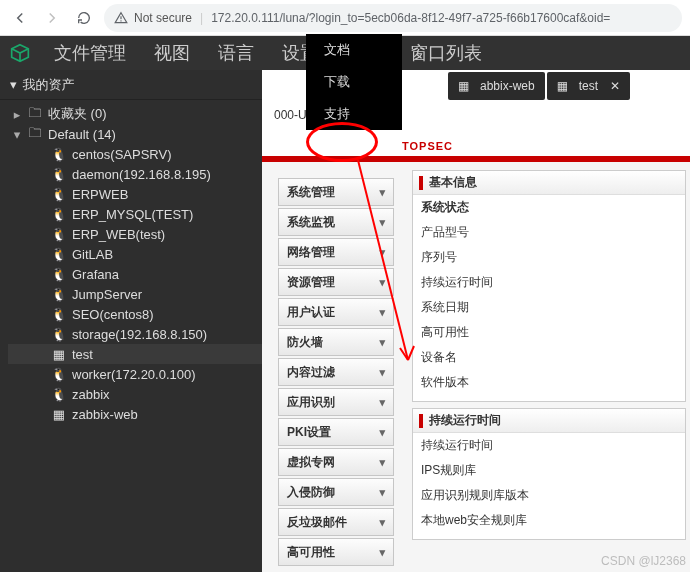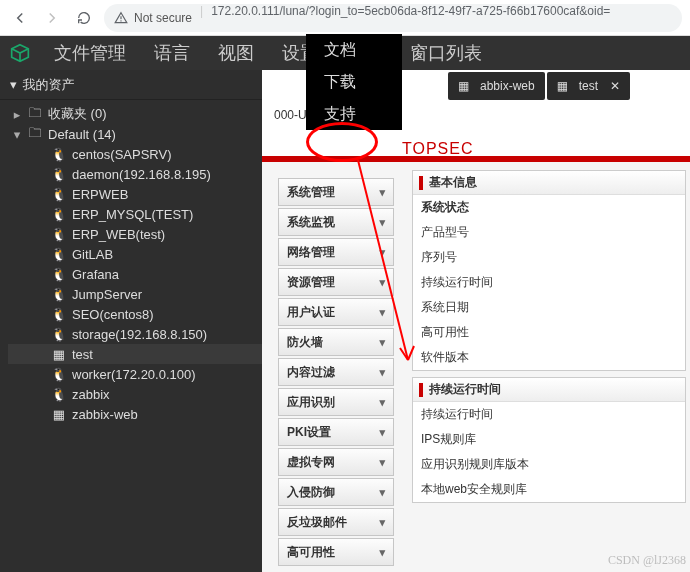--- a/index.html
+++ b/index.html
@@ -1,35 +1,35 @@
 <!DOCTYPE html>
 <html><head>
 <meta charset="utf-8">
 <style>
 * { margin: 0; padding: 0; box-sizing: border-box; font-family: "Microsoft YaHei", Arial, sans-serif; }
 body { width: 690px; height: 572px; background: #fff; overflow: hidden; font-size: 13px; }
 
 
 .browser-bar { height: 36px; display: flex; align-items: center; gap: 8px; padding: 0 8px; border-bottom: 1px solid #ddd; background: #fff; }
 .nav-btn { width: 24px; height: 24px; display: inline-flex; align-items: center; justify-content: center; color: #5f6368; }
-.address { flex: 1; height: 28px; background: #f1f3f4; border-radius: 14px; display: flex; padding: 0 10px; gap: 8px; color: #202124; font-size: 12px; }
+.address { flex: 1; height: 28px; background: #f1f3f4; border-radius: 14px; display: flex; align-items: center; padding: 0 10px; gap: 8px; color: #202124; font-size: 12px; }
 .not-secure { display: flex; align-items: center; gap: 6px; color: #555; }
 .warn-icon { width: 14px; height: 14px; }
 
 
 .luna-bar { height: 34px; background: #323232; display: flex; align-items: center; color: #ccc; font-size: 18px; position: relative; }
 .luna-logo { width: 40px; display: flex; justify-content: center; align-items: center; }
 .luna-logo svg { width: 20px; height: 20px; }
 .luna-menu { display: flex; }
 .luna-item { padding: 0 14px; height: 34px; display: flex; align-items: center; cursor: pointer; }
 .luna-item.active { background: #000; color: #fff; }
 
 
 .dropdown { position: absolute; left: 306px; top: 34px; width: 96px; background: #000; z-index: 10; }
-.dd-item { height: 32px; display: flex; align-items: center; padding: 0 18px; color: #ddd; font-size: 16px; cursor: pointer; }
+.dd-item { height: 32px; display: flex; align-items: center; padding: 0 18px; color: #ddd; font-size: 13px; cursor: pointer; }
 .dd-item.hl { position: relative; }
 .red-circle { position: absolute; left: 306px; top: 122px; width: 72px; height: 40px; border: 3px solid #f00; border-radius: 50%; z-index: 12; pointer-events: none; }
 .red-arrow { position: absolute; left: 348px; top: 160px; z-index: 11; pointer-events: none; }
 
 
 .tab-strip { position: absolute; left: 448px; top: 70px; height: 32px; display: flex; align-items: center; gap: 2px; z-index: 5; }
 .tab { height: 28px; background: #2b2b2b; color: #ddd; display: flex; align-items: center; gap: 8px; padding: 0 10px; font-size: 12px; border-radius: 2px; }
 .tab-ic { width: 14px; height: 14px; display: inline-flex; }
 .tab-x { margin-left: 4px; }
 
@@ -51,26 +51,26 @@
 .brand { position: absolute; left: 30px; top: 54px; width: 166px; height: 34px; }
 .brand-red { color: #d40000; font-weight: bold; font-size: 26px; font-style: italic; letter-spacing: 2px; display: inline-block; }
 .brand-bar { position: absolute; left: 0; top: 86px; right: 0; height: 6px; background: #c80000; }
 .sub-content { position: absolute; left: 0; top: 92px; right: 0; bottom: 0; background: #f5f5f5; display: flex; }
 
 .accordion { width: 148px; padding: 16px; }
 .acc-item { height: 28px; background: linear-gradient(#fdfdfd,#e8e8e8); border: 1px solid #c6c6c6; margin-bottom: 2px; display: flex; align-items: center; justify-content: space-between; padding: 0 8px; font-size: 12px; font-weight: bold; color: #333; cursor: pointer; }
 .acc-item .arr { color: #666; font-size: 11px; }
 
 .info-panel { flex: 1; padding: 8px 4px 8px 2px; font-size: 12px; }
-.info-box { border: 1px solid #ccc; background: #fff; margin-bottom: 6px; }
+.info-box { border: 1px solid #ccc; background: #fff; margin-bottom: 6px; padding-bottom: 6px; }
 .info-title { height: 24px; display: flex; align-items: center; padding: 0 6px; font-weight: bold; color: #333; background: linear-gradient(#fff,#eee); border-bottom: 1px solid #dedede; }
 .info-title .bar { width: 4px; height: 14px; background: #c80000; margin-right: 6px; }
 .info-row { padding: 4px 8px; color: #333; }
 
-.watermark { position: absolute; right: 4px; bottom: 4px; color: rgba(120,120,120,.45); font-size: 12px; z-index: 50; font-family: Liberation Serif, serif; }
+.watermark { position: absolute; right: 4px; bottom: 4px; color: rgba(120,120,120,.45); font-size: 12px; z-index: 50; }
 </style>
 </head>
 <body>
 
 <div class="browser-bar">
   <span class="nav-btn">
       <svg viewBox="0 0 24 24" width="18" height="18">
         <path d="M15 6l-6 6 6 6" stroke="#5f6368" stroke-width="2" fill="none"></path>
       </svg>
     </span>
@@ -100,22 +100,22 @@
 
 <div class="luna-bar">
   <div class="luna-logo">
     <svg viewBox="0 0 24 24">
         <path d="M12 2 L22 7 L22 17 L12 22 L2 17 L2 7 Z" fill="none" stroke="#1aa86b" stroke-width="2"></path>
         <path d="M2 7 L12 12 L22 7 M12 12 L12 22" stroke="#1aa86b" stroke-width="2" fill="none"></path>
       </svg>
   </div>
   <div class="luna-menu">
     <div class="luna-item">文件管理</div>
+    <div class="luna-item">视图</div>
     <div class="luna-item">语言</div>
-    <div class="luna-item">视图</div>
     <div class="luna-item">设置</div>
     <div class="luna-item active">帮助</div>
     <div class="luna-item">窗口列表</div>
   </div>
 </div>
 
 <div class="dropdown">
   <div class="dd-item">文档</div>
   <div class="dd-item hl">下载</div>
   <div class="dd-item">支持</div>
@@ -212,21 +212,21 @@
       </div>
       <div class="tab">
         <span class="tab-ic">▦</span>
         <span>test</span>
         <span class="tab-x">✕</span>
       </div>
     </div>
 
     <div class="url-line">000-UF(TG-A2614)</div>
     <div class="brand">
-      <span style="position:absolute;left:110px;top:16px;color:#c80000;font-size:16px;font-weight:normal;letter-spacing:1px">TOPSEC</span>
+      <span style="position:absolute;left:110px;top:16px;color:#c80000;font-size:11px;font-weight:bold;letter-spacing:1px">TOPSEC</span>
     </div>
     <div class="brand-bar"></div>
 
     <div class="sub-content">
       <div class="accordion">
         <div class="acc-item">
             <span>系统管理</span>
             <span class="arr">▾</span>
           </div>
         <div class="acc-item">
@@ -284,20 +284,21 @@
           <div class="info-title">
               <span class="bar"></span>
               <span>基本信息</span>
             </div>
           <div class="info-row" style="font-weight:bold">系统状态</div>
           <div class="info-row">产品型号</div>
           <div class="info-row">序列号</div>
           <div class="info-row">持续运行时间</div>
           <div class="info-row">系统日期</div>
           <div class="info-row">高可用性</div>
+          <div class="info-row">设备名</div>
           <div class="info-row">软件版本</div>
         </div>
         <div class="info-box">
           <div class="info-title">
               <span class="bar"></span>
               <span>持续运行时间</span>
             </div>
           <div class="info-row">持续运行时间</div>
           <div class="info-row">IPS规则库</div>
           <div class="info-row">应用识别规则库版本</div>

